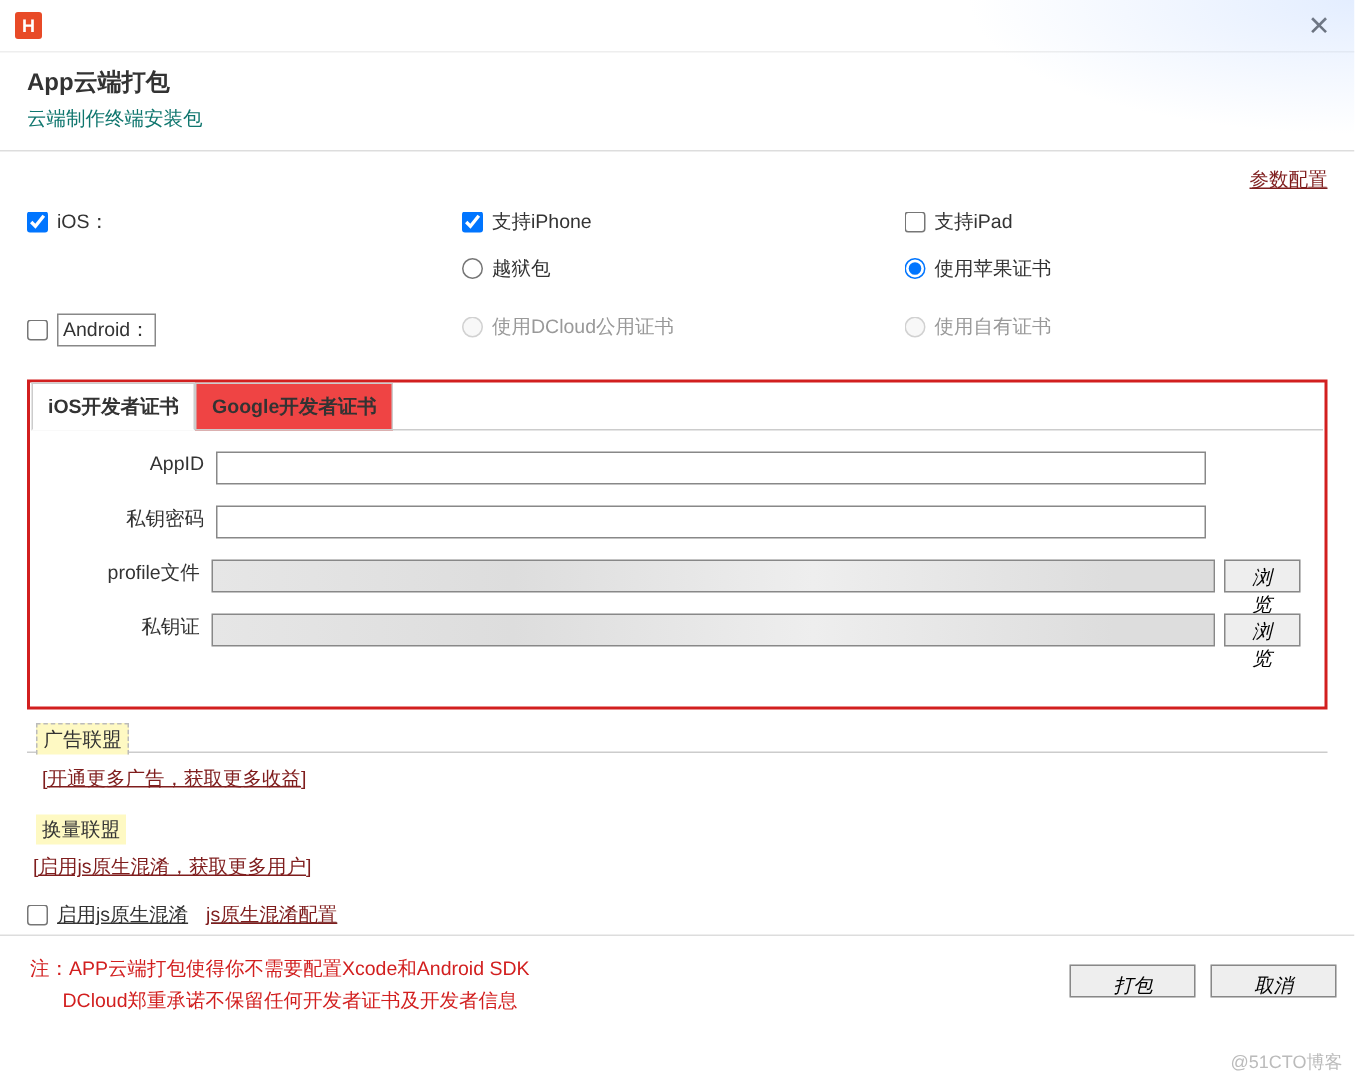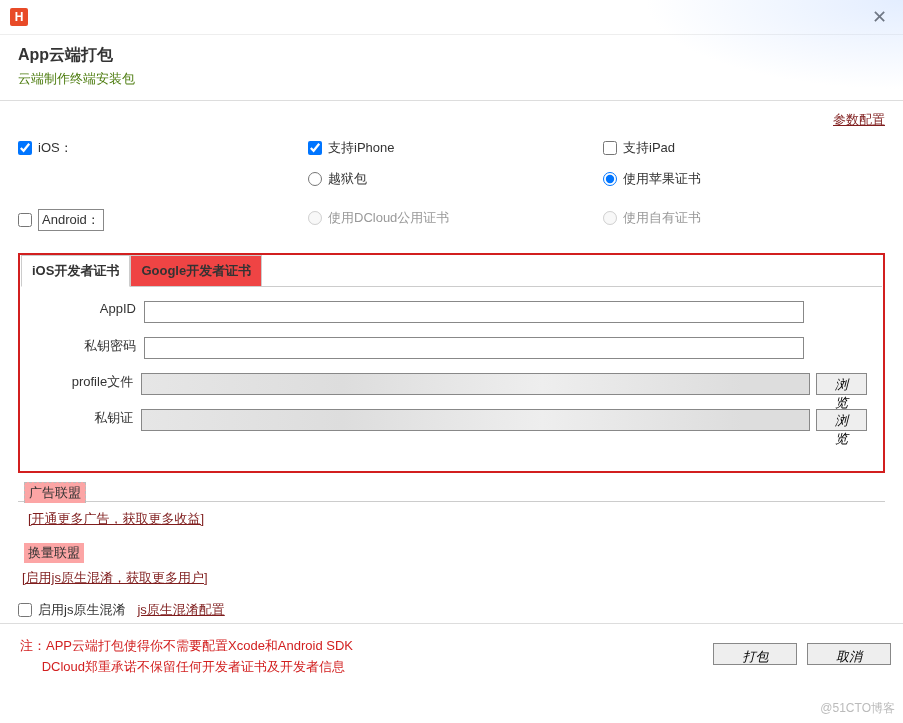--- a/index.html
+++ b/index.html
@@ -2,26 +2,26 @@
 <html><head>
   <meta charset="utf-8">
   <style>
     * { box-sizing: border-box; margin: 0; padding: 0; }
     body { font-family: "Microsoft YaHei", "Segoe UI", sans-serif; font-size: 13px; color: #333; background: #fff; width: 903px; height: 723px; overflow: hidden; position: relative; }
     .titlebar { display: flex; align-items: center; justify-content: space-between; padding: 6px 10px; border-bottom: 1px solid #eee; }
     .titlebar .logo { width: 18px; height: 18px; background: #e84a27; display: inline-flex; align-items: center; justify-content: center; color: #fff; font-weight: bold; font-size: 12px; border-radius: 2px; }
     .titlebar .close { font-size: 18px; cursor: pointer; padding: 0 6px; }
     .header { padding: 10px 18px 12px; }
     .header h1 { font-size: 16px; font-weight: bold; margin-bottom: 4px; }
-    .header .sub { font-size: 13px; color: #4d7c0f; }
+    .header .sub { font-size: 13px; color: #0f766e; }
     .divider { border-top: 1px solid #ddd; margin: 0; }
     .content { padding: 10px 18px 4px; }
     .toplink { text-align: right; margin-bottom: 10px; }
     .link { color: #7f1d1d; text-decoration: underline; cursor: pointer; }
-    .row { display: flex; align-items: flex-start; gap: 6px; }
+    .row { display: flex; align-items: flex-start; gap: 6px; text-decoration: underline; }
     .platform-grid { display: flex; }
     .col1 { width: 290px; }
     .col2 { width: 295px; }
     .col3 { flex: 1; }
     .sub-row { margin-top: 12px; }
     .checkbox, .radio { display: inline-flex; align-items: center; gap: 6px; cursor: pointer; }
     .checkbox input, .radio input { width: 14px; height: 14px; }
     .bordered { border: 1px solid #888; padding: 1px 3px; }
     .disabled { color: #999; }
     .red-box { border: 2px solid #d21f1f; margin: 22px 0 8px; padding: 0 0 20px 0; }
@@ -29,21 +29,21 @@
     .tab { padding: 6px 10px; border: 1px solid #ccc; border-bottom: 1px solid #fff; margin-bottom: -1px; background: #fff; cursor: pointer; font-size: 13px; font-weight: bold; }
     .tab.inactive { border-bottom: 1px solid #ccc; background: #ef4444; border-top-color:#ccc; }
     .form { padding: 14px 16px 4px; }
     .form-row { display: flex; align-items: flex-start; margin-bottom: 14px; }
     .form-row label { width: 100px; text-align: right; margin-right: 8px; }
     .form-row input.text { height: 22px; border: 1px solid #888; padding: 2px 4px; font-size: 13px; }
     .btn { border: 1px solid #888; background: #eee; padding: 2px 12px; cursor: pointer; font-size: 13px; margin-left: 6px; height:22px;font-style:italic;}
     .btn-wide { padding: 4px 28px; }
     .smudge { background: linear-gradient(90deg, #e6e6e6, #ddd 30%, #eee 60%, #ddd 90%); height:18px; border:none;}
     .section { margin: 6px 0 8px; }
-    .section-title { border: 1px dashed #bbb; border-bottom:none; display:inline-block; padding:1px 4px; background:#fca5a5; position:relative; top:1px; margin-left:6px;}
+    .section-title { border: 1px dashed #bbb; border-bottom:none; display:inline-block; padding:1px 4px; background:#fef9c3; position:relative; top:1px; margin-left:6px;}
     .section-box { border-top:1px solid #ccc; padding:8px 10px 6px; margin-top:-1px;}
     .footer-note { color: #d21f1f; padding: 6px 0 0 8px; line-height: 1.6; font-size:13px;}
     .footer { display:flex; align-items:center; justify-content:space-between; padding: 6px 12px 10px 12px; border-top:1px solid #ddd;}
     .watermark { position:absolute; right:8px; bottom:6px; color:#bbb; font-size:12px;}
     .corner-grad { position:absolute; top:0; right:0; width:260px; height:90px; background: radial-gradient(ellipse at top right, rgba(200,220,255,0.5), transparent 70%); pointer-events:none;}
   </style>
 </head>
 <body>
 
 <div class="corner-grad"></div>

